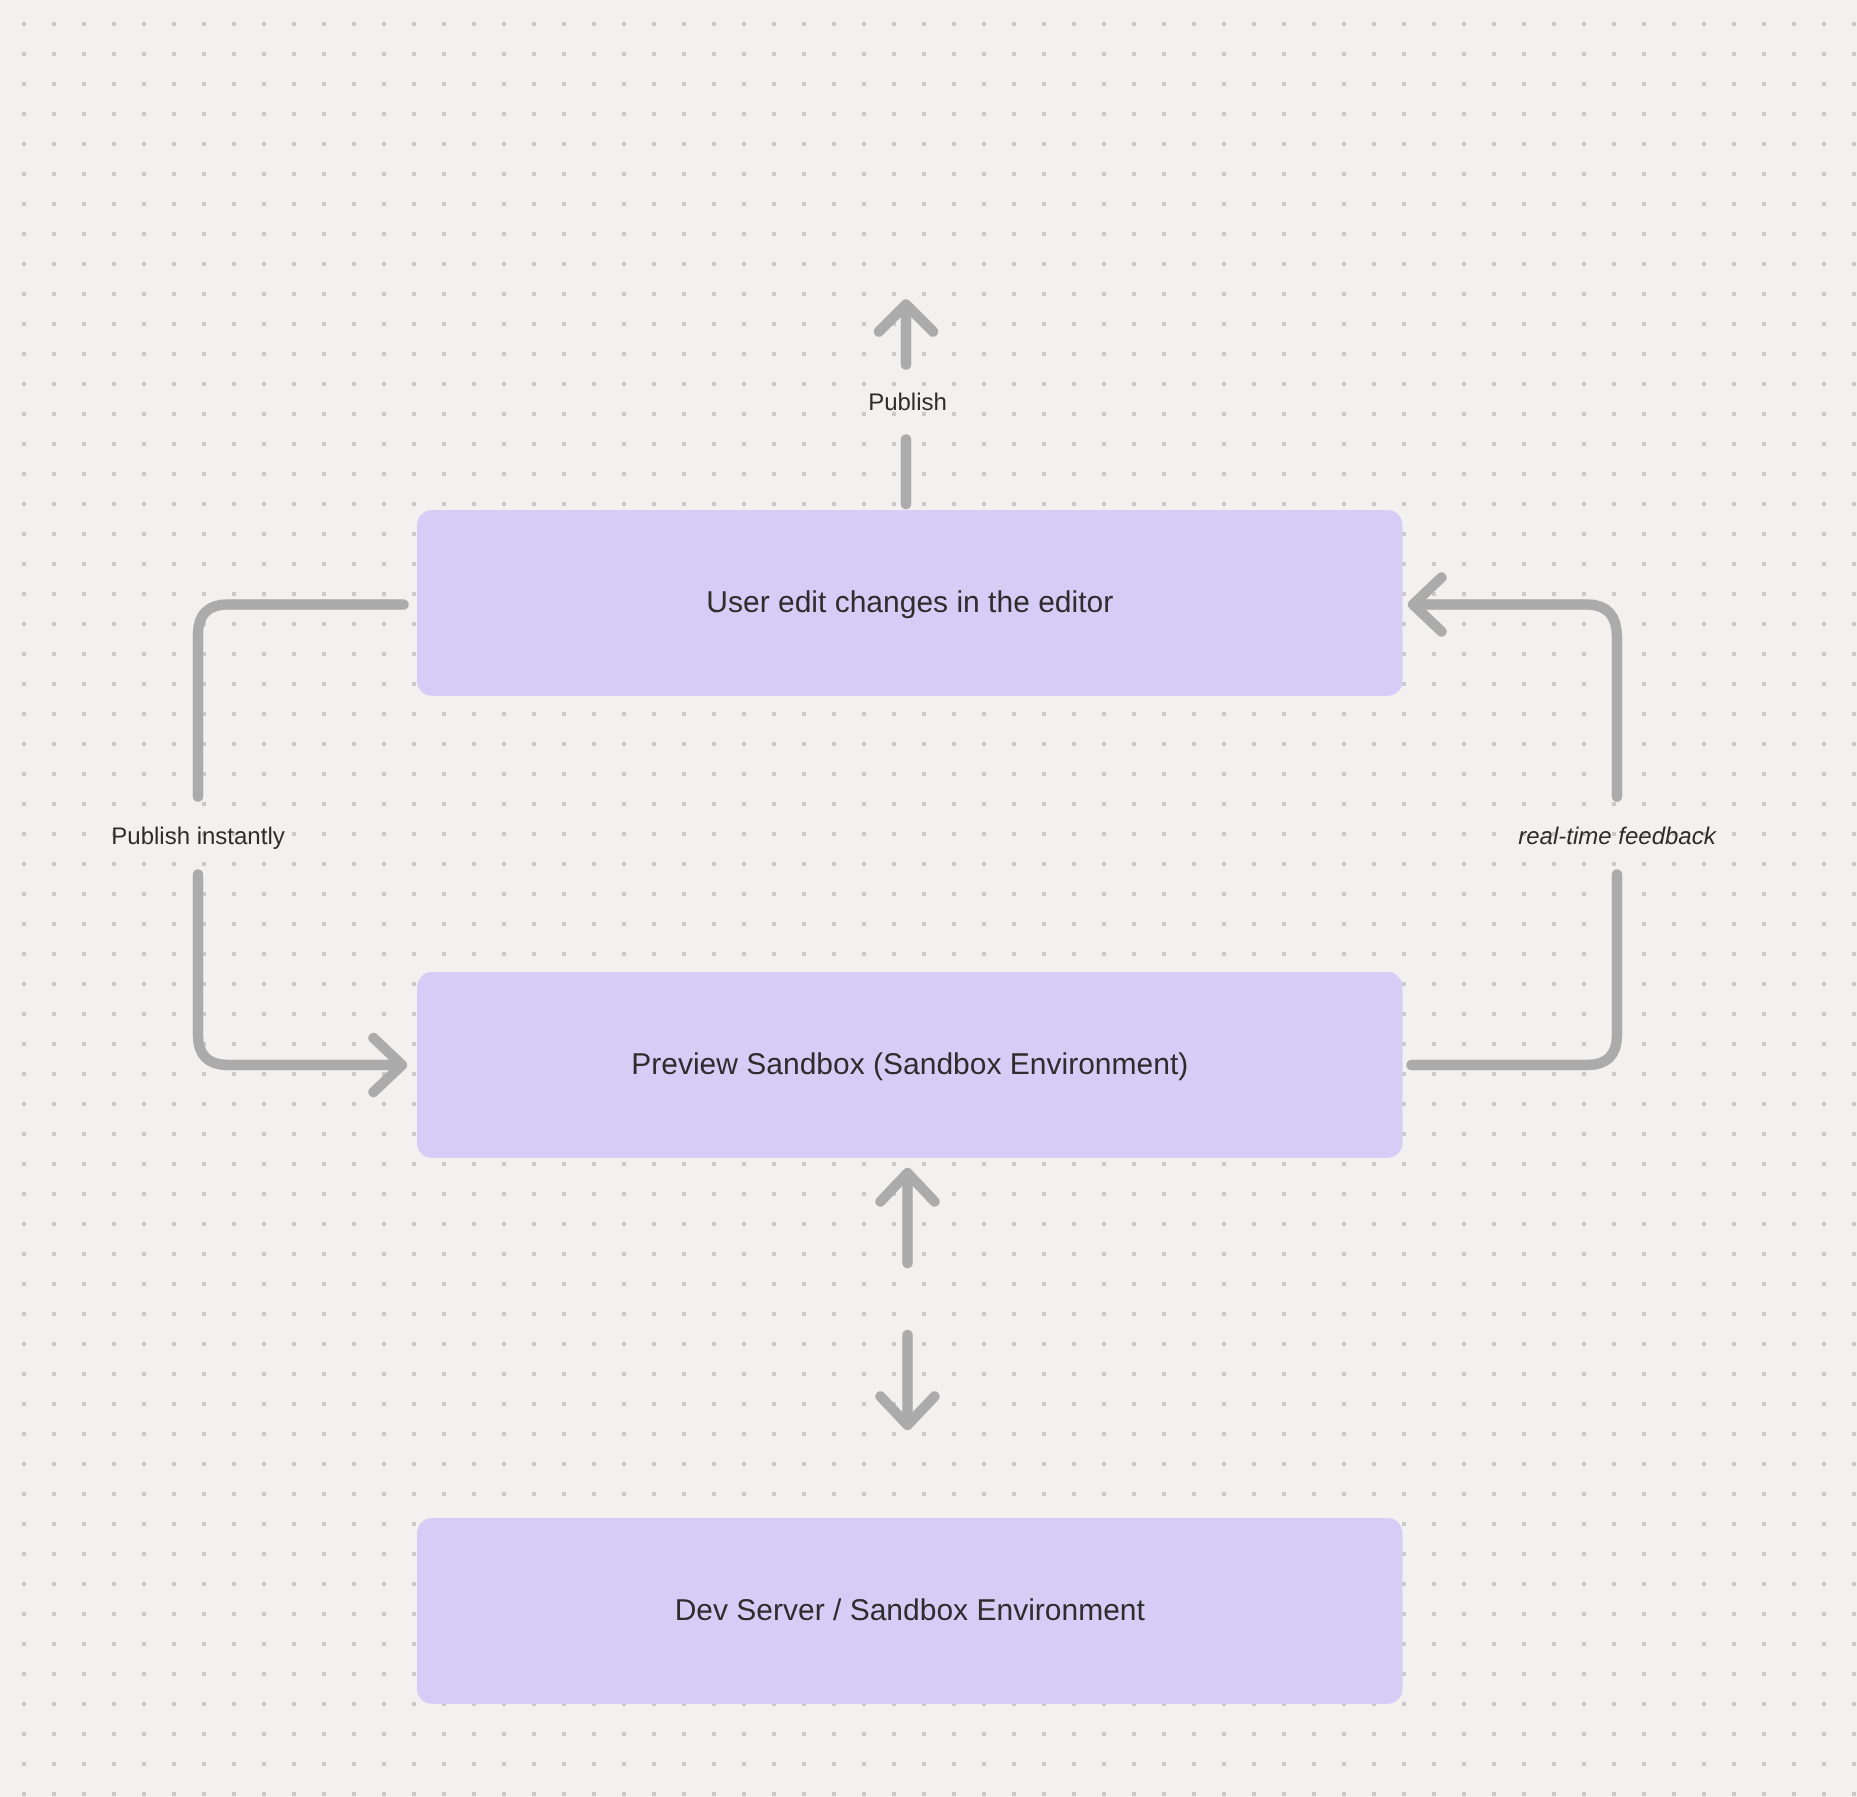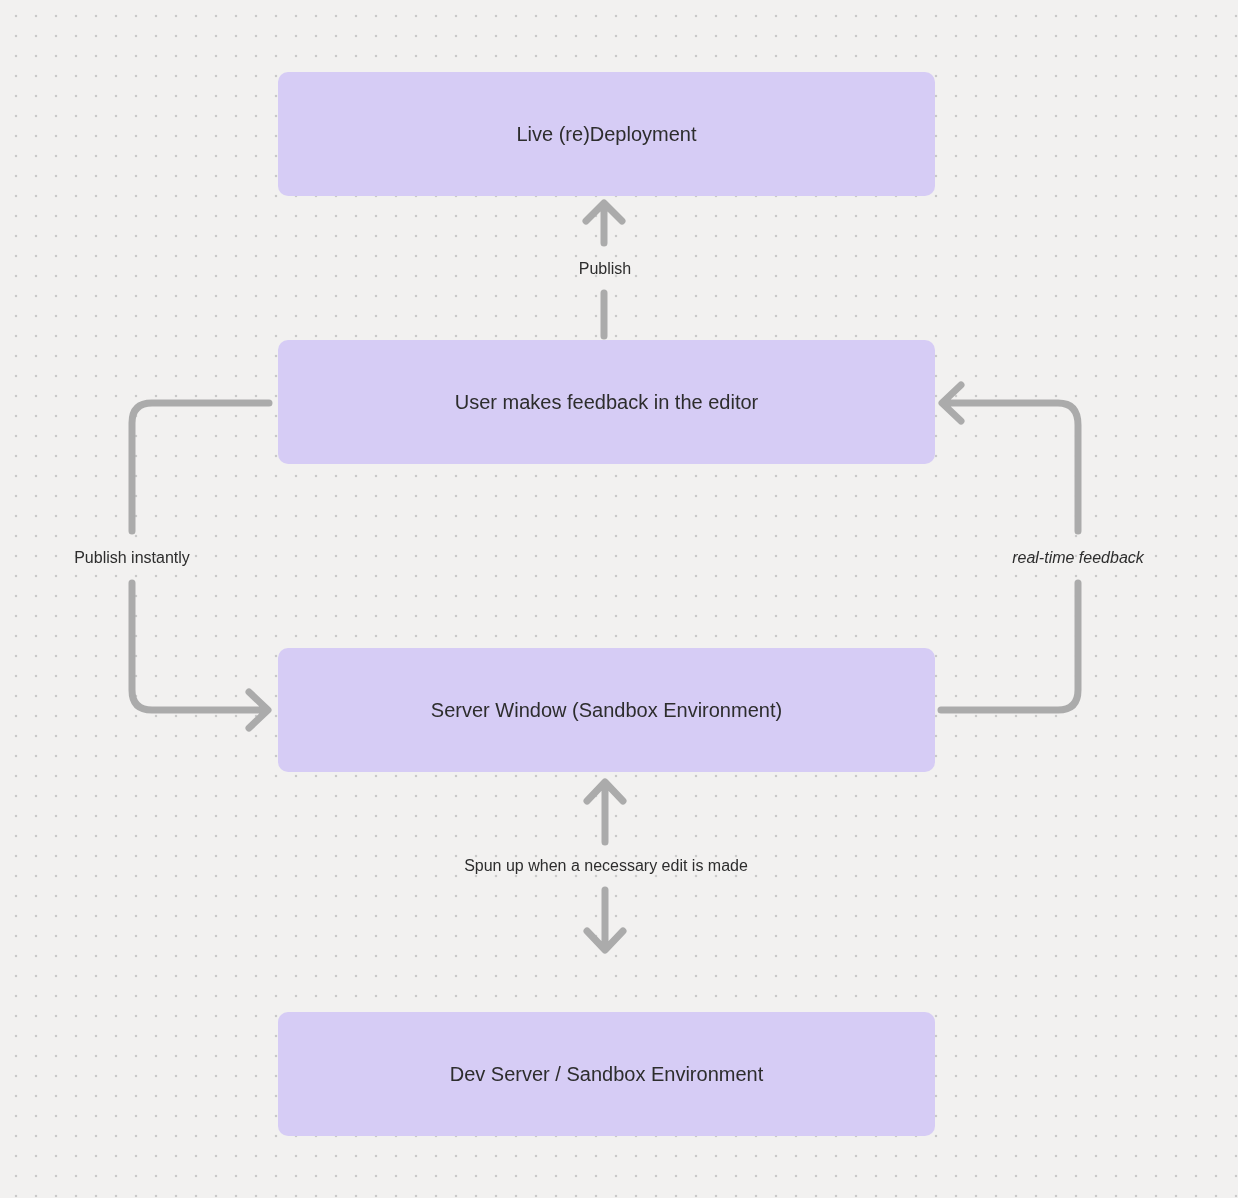--- a/index.html
+++ b/index.html
@@ -74,37 +74,33 @@
     <path d="M269 403 L152 403 Q132 403 132 423 L132 531"></path>
     <path d="M132 583 L132 690 Q132 710 152 710 L262 710 M249 692 L268 710 L249 728"></path>
 
     <path d="M941 710 L1058 710 Q1078 710 1078 690 L1078 583"></path>
     <path d="M1078 531 L1078 425 Q1078 403 1058 403 L948 403 M961 385 L942 403 L961 421"></path>
 
     <path d="M605 842 L605 786 M587 801 L605 782 L623 801"></path>
     <path d="M605 890 L605 946 M587 931 L605 950 L623 931"></path>
   </svg>
 
-  <div class="node node-1">
-    <span>Live (re)Deployment</span>
-  </div>
 
   <div class="node node-2">
-    <span>User makes feedback in the editor</span>
+    <span>User edit changes in the editor</span>
   </div>
 
   <div class="node node-3">
-    <span>Server Window (Sandbox Environment)</span>
+    <span>Preview Sandbox (Sandbox Environment)</span>
   </div>
 
   <div class="node node-4">
     <span>Dev Server / Sandbox Environment</span>
   </div>
 
   <div class="edge-label label-publish">Publish</div>
 
   <div class="edge-label label-updates">Publish instantly</div>
 
   <div class="edge-label label-feedback">real-time feedback</div>
 
-  <div class="edge-label label-spun">Spun up when a necessary edit is made</div>
 
 </div>
 
 </body></html>

